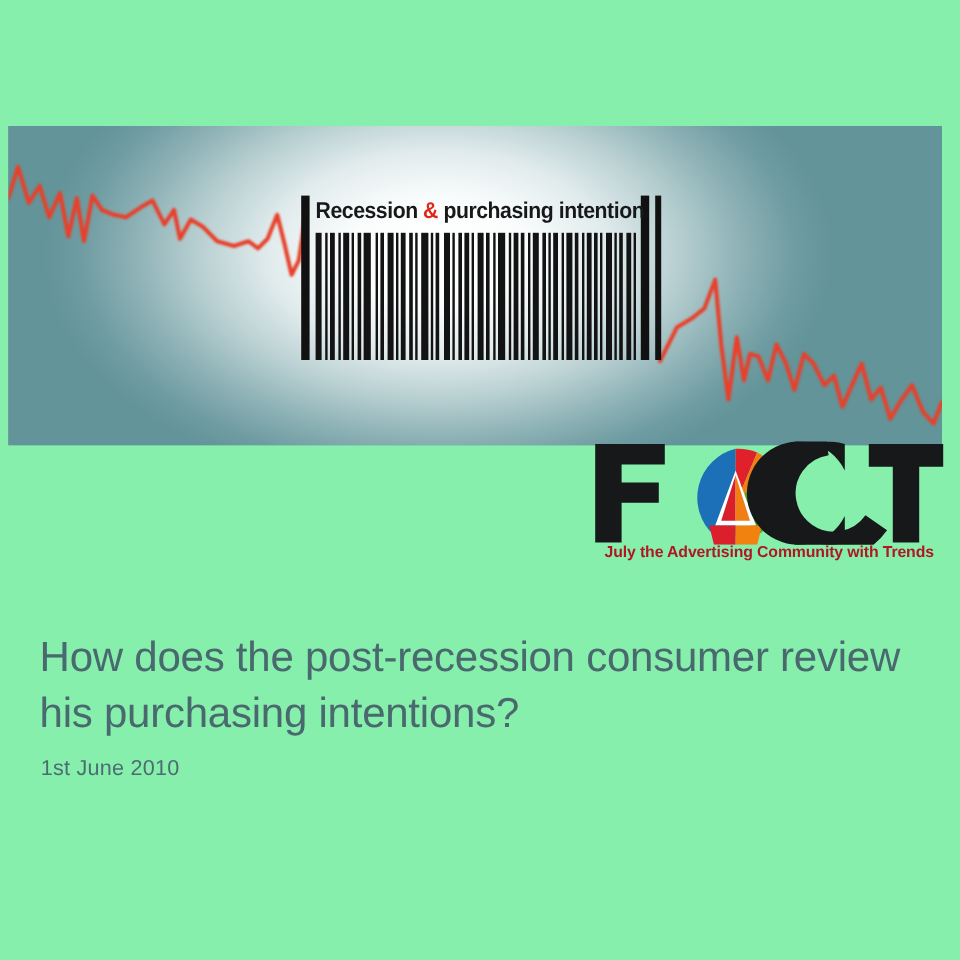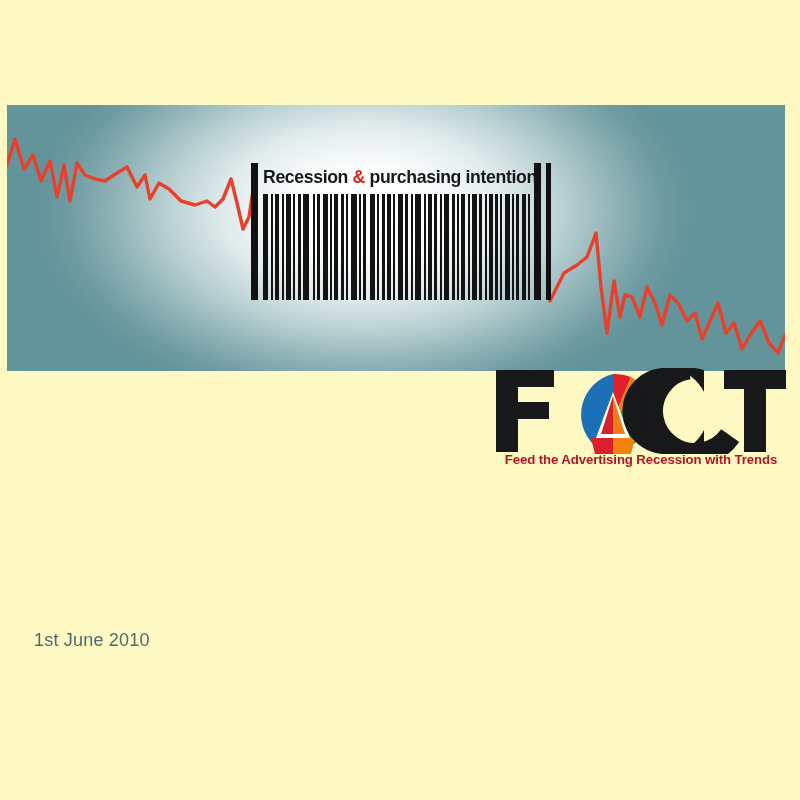--- a/index.html
+++ b/index.html
@@ -13,21 +13,21 @@
     overflow: hidden;
     font-family: "Liberation Sans", sans-serif;
     position: relative;
   }
 
   #slide {
     position: absolute;
     left: 0; top: 0;
     width: 800px;
     height: 800px;
-    background: #fef9c3;
+    background: #86efac;
   }
 
   
   #banner {
     position: absolute;
     left: 7px;
     top: 105px;
     width: 778px;
     height: 266px;
     overflow: hidden;
@@ -269,18 +269,19 @@
 
         <path fill="#f2820f" d="M121,70 L143,70 L139,86 L121,86 Z"></path>
       </g>
 
       <path fill="#17181a" d="M212,24 A43,43 0 1 0 212,62 L212,84 A43,43 0 1 1 212,2 Z"></path>
       <circle cx="203" cy="43" r="43" fill="none" stroke="#17181a" stroke-width="22" stroke-dasharray="170 100" transform="rotate(35 203 43)"></circle>
 
       <path fill="#17181a" d="M232,2 L294,2 L294,21 L274,21 L274,84 L252,84 L252,21 L232,21 Z"></path>
     </svg>
 
-    <div id="logo-tagline">Feed the Advertising Recession with Trends</div>
+    <div id="logo-tagline">July the Advertising Community with Trends</div>
   </div>
 
+  <div id="title">How does the post-recession consumer review his purchasing intentions?</div>
   <div id="subtitle">1st June 2010</div>
 
 </div>
 
 </body></html>

